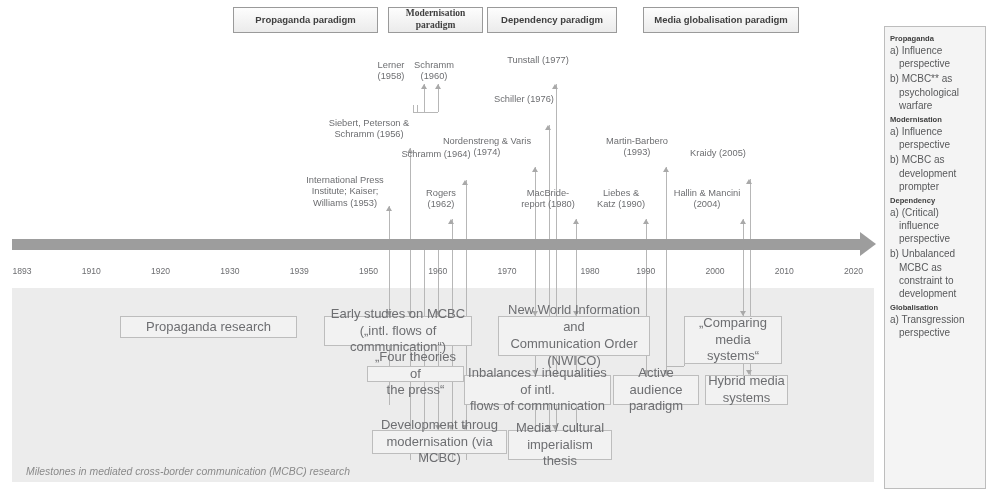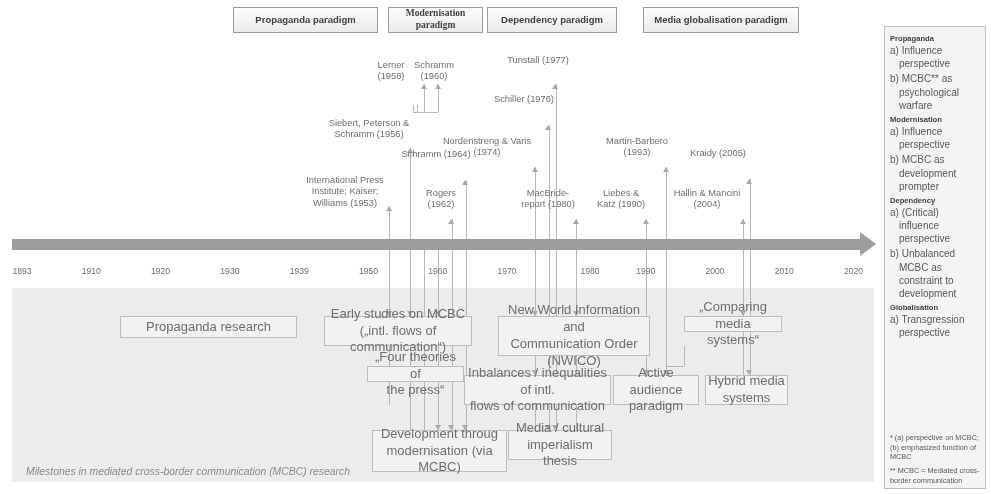--- a/index.html
+++ b/index.html
@@ -224,31 +224,31 @@
 (2004)</div>
       <div class="abs cite" style="left: 658px; top: 148px; width: 120px;">Kraidy (2005)</div>
     </div>
 
   <div id="milestone-layer">
       <div class="abs milestone" style="left: 120px; top: 316px; width: 177px; height: 22px;">Propaganda research</div>
       <div class="abs milestone" style="left: 324px; top: 316px; width: 148px; height: 30px;">Early studies on MCBC
 („intl. flows of communication“)</div>
       <div class="abs milestone" style="left: 498px; top: 316px; width: 152px; height: 40px;">New World Information and
 Communication Order (NWICO)</div>
-      <div class="abs milestone" style="left: 684px; top: 316px; width: 98px; height: 16px;">„Comparing media
+      <div class="abs milestone" style="left: 684px; top: 316px; width: 98px; height: 48px;">„Comparing media
 systems“</div>
       <div class="abs milestone" style="left: 367px; top: 366px; width: 97px; height: 16px;">„Four theories of
 the press“</div>
       <div class="abs milestone" style="left: 464px; top: 375px; width: 147px; height: 30px;">Inbalances / inequalities of intl.
 flows of communication</div>
       <div class="abs milestone" style="left: 613px; top: 375px; width: 86px; height: 30px;">Active audience
 paradigm</div>
       <div class="abs milestone" style="left: 705px; top: 375px; width: 83px; height: 30px;">Hybrid media
 systems</div>
-      <div class="abs milestone" style="left: 372px; top: 430px; width: 135px; height: 42px;">Development throug
+      <div class="abs milestone" style="left: 372px; top: 430px; width: 135px; height: 24px;">Development throug
 modernisation (via MCBC)</div>
       <div class="abs milestone" style="left: 508px; top: 430px; width: 104px; height: 30px;">Media / cultural
 imperialism thesis</div>
     </div>
 
   <div class="abs" id="caption">Milestones in mediated cross-border communication (MCBC) research</div>
 
   <div class="abs" id="details-panel">
     <div id="details-body">
       <div id="details-sections">
@@ -257,20 +257,16 @@
           <div class="d-item">b) MCBC** as psychological warfare</div>
           <div class="d-head">Modernisation</div>
           <div class="d-item">a) Influence perspective</div>
           <div class="d-item">b) MCBC as development prompter</div>
           <div class="d-head">Dependency</div>
           <div class="d-item">a) (Critical) influence perspective</div>
           <div class="d-item">b) Unbalanced MCBC as constraint to development</div>
           <div class="d-head">Globalisation</div>
           <div class="d-item">a) Transgression perspective</div>
         </div>
-      <div id="details-notes">
-          <div class="d-note">* (a) perspective on MCBC; (b) emphasized function of MCBC</div>
-          <div class="d-note">** MCBC = Mediated cross-border communication</div>
-        </div>
     </div>
   </div>
 
 </div>
 
 </body></html>

